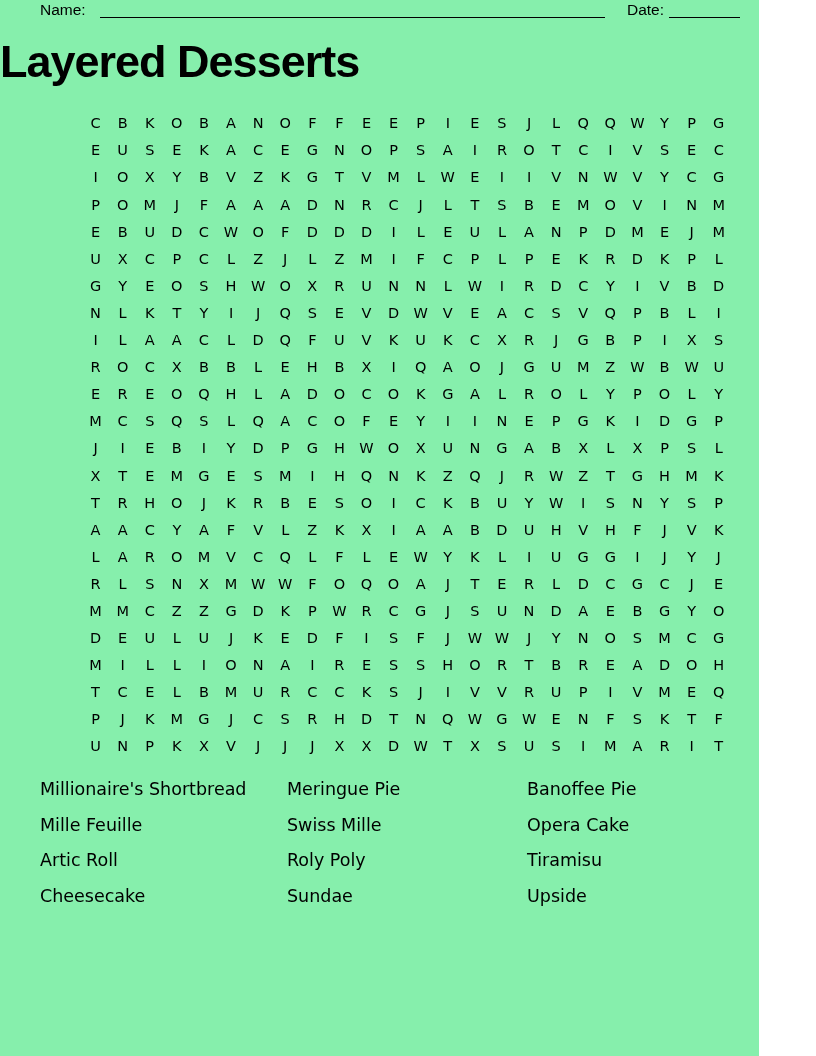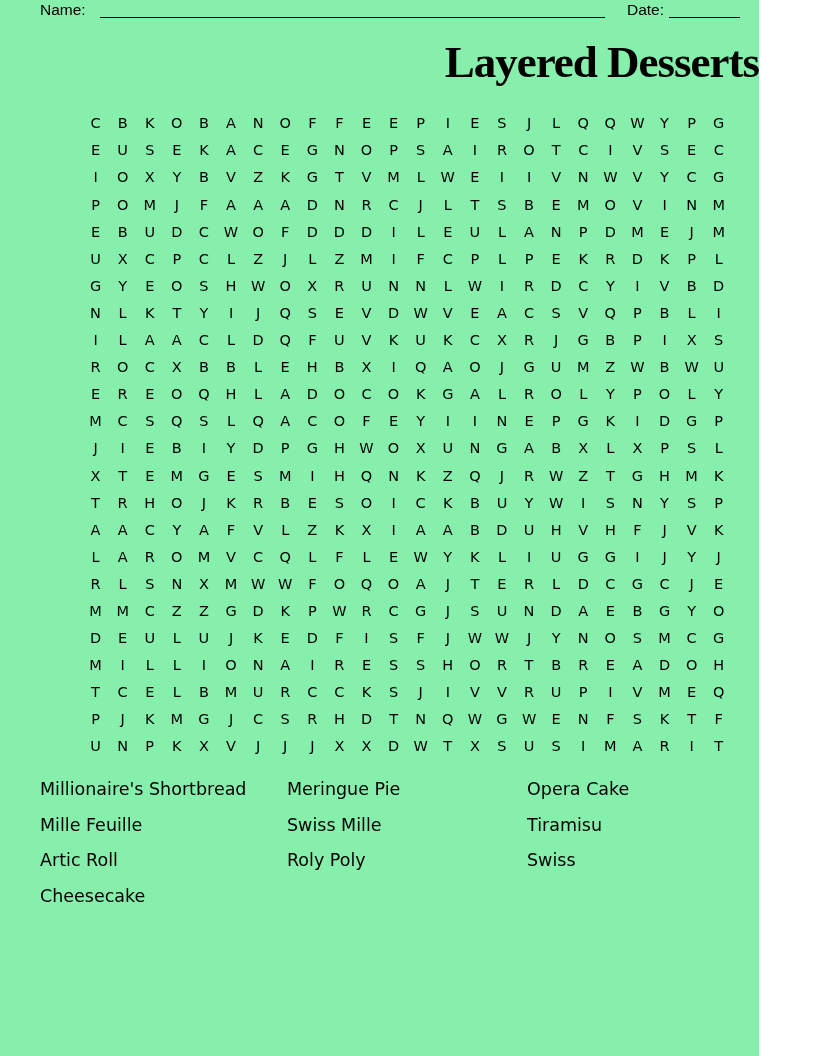--- a/index.html
+++ b/index.html
@@ -28,22 +28,22 @@
     height: 16px;
     border-bottom: 1.6px solid #000000;
   }
   .name-line { left: 100px; width: 505px; }
   .date-line { left: 669px; width: 71px; }
   .title {
     position: absolute;
     top: 36px;
     left: 0;
     width: 100%;
-    text-align: right;
-    font-family: Liberation Serif, serif;
+    text-align: left;
+    font-family: Liberation Sans, sans-serif;
     font-size: 45px;
     font-weight: 600;
     letter-spacing: -1px;
     color: #000000;
   }
   .grid {
     position: absolute;
     left: 82px;
     top: 110px;
     display: grid;
@@ -667,20 +667,22 @@
   <div class="word-col word-col-1">
       <div>Millionaire's Shortbread</div>
       <div>Mille Feuille</div>
       <div>Artic Roll</div>
       <div>Cheesecake</div>
     </div>
   <div class="word-col word-col-2">
       <div>Meringue Pie</div>
       <div>Swiss Mille</div>
       <div>Roly Poly</div>
+      <div>Sundae</div>
     </div>
   <div class="word-col word-col-3">
+      <div>Banoffee Pie</div>
       <div>Opera Cake</div>
       <div>Tiramisu</div>
-      <div>Swiss</div>
+      <div>Upside</div>
     </div>
 
 </div>
 
 </body></html>

